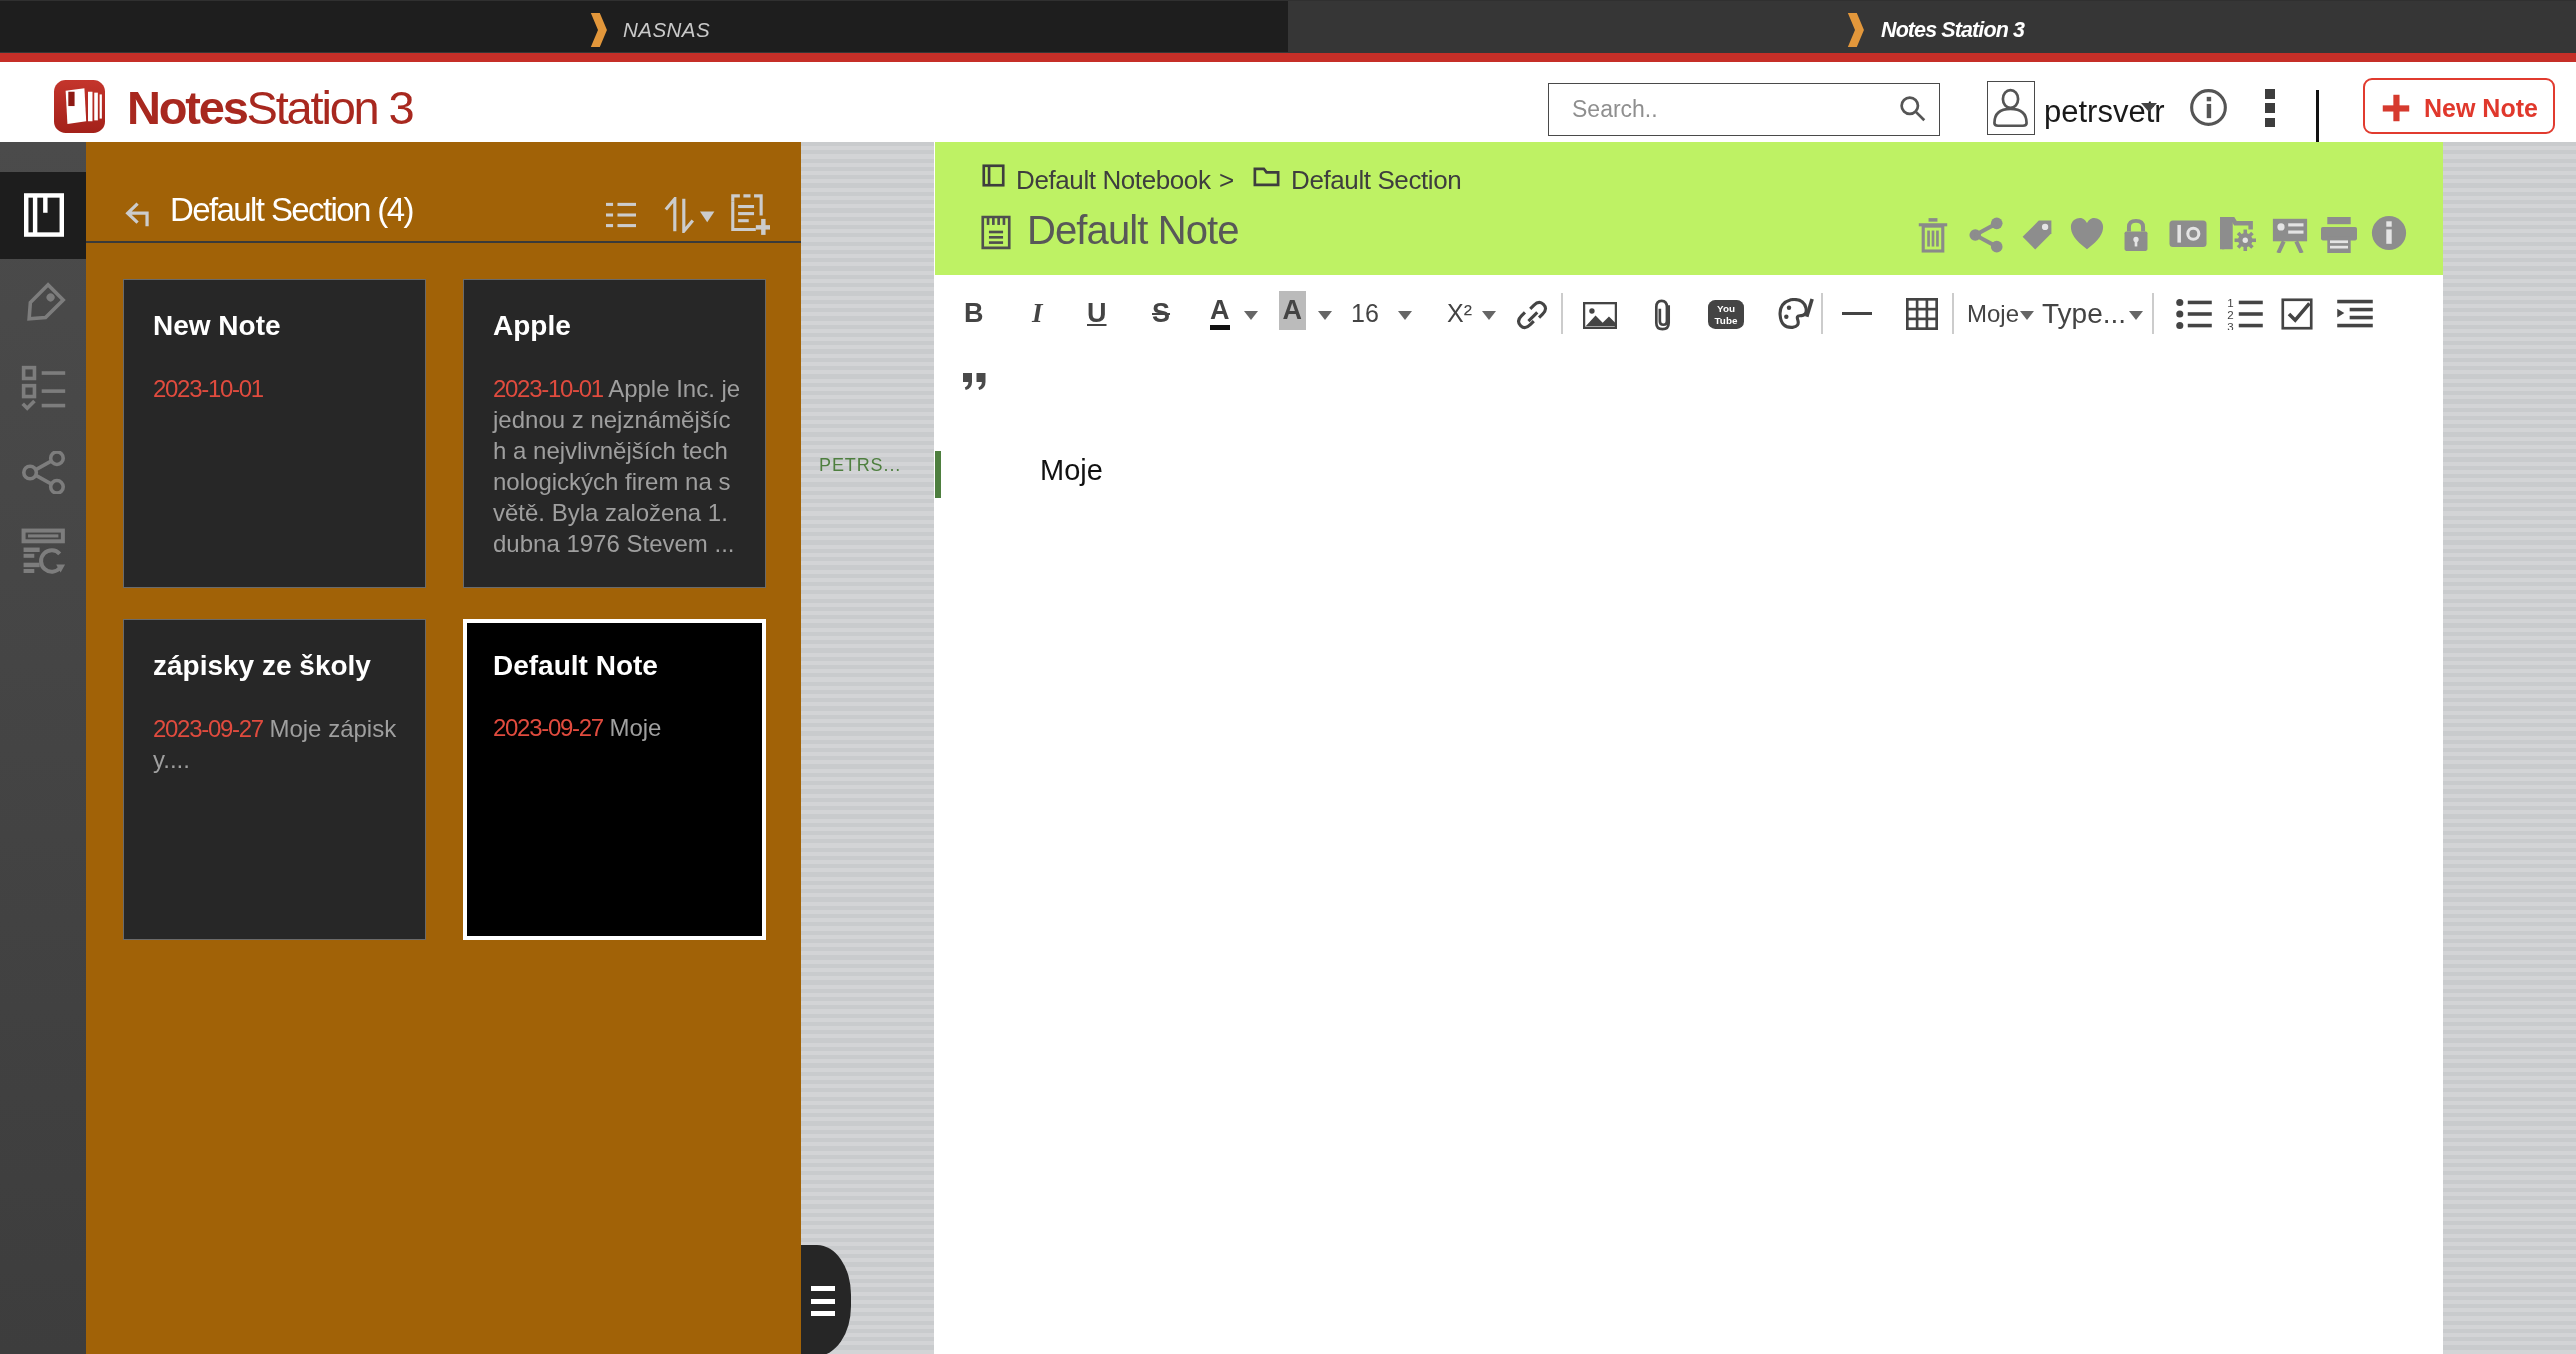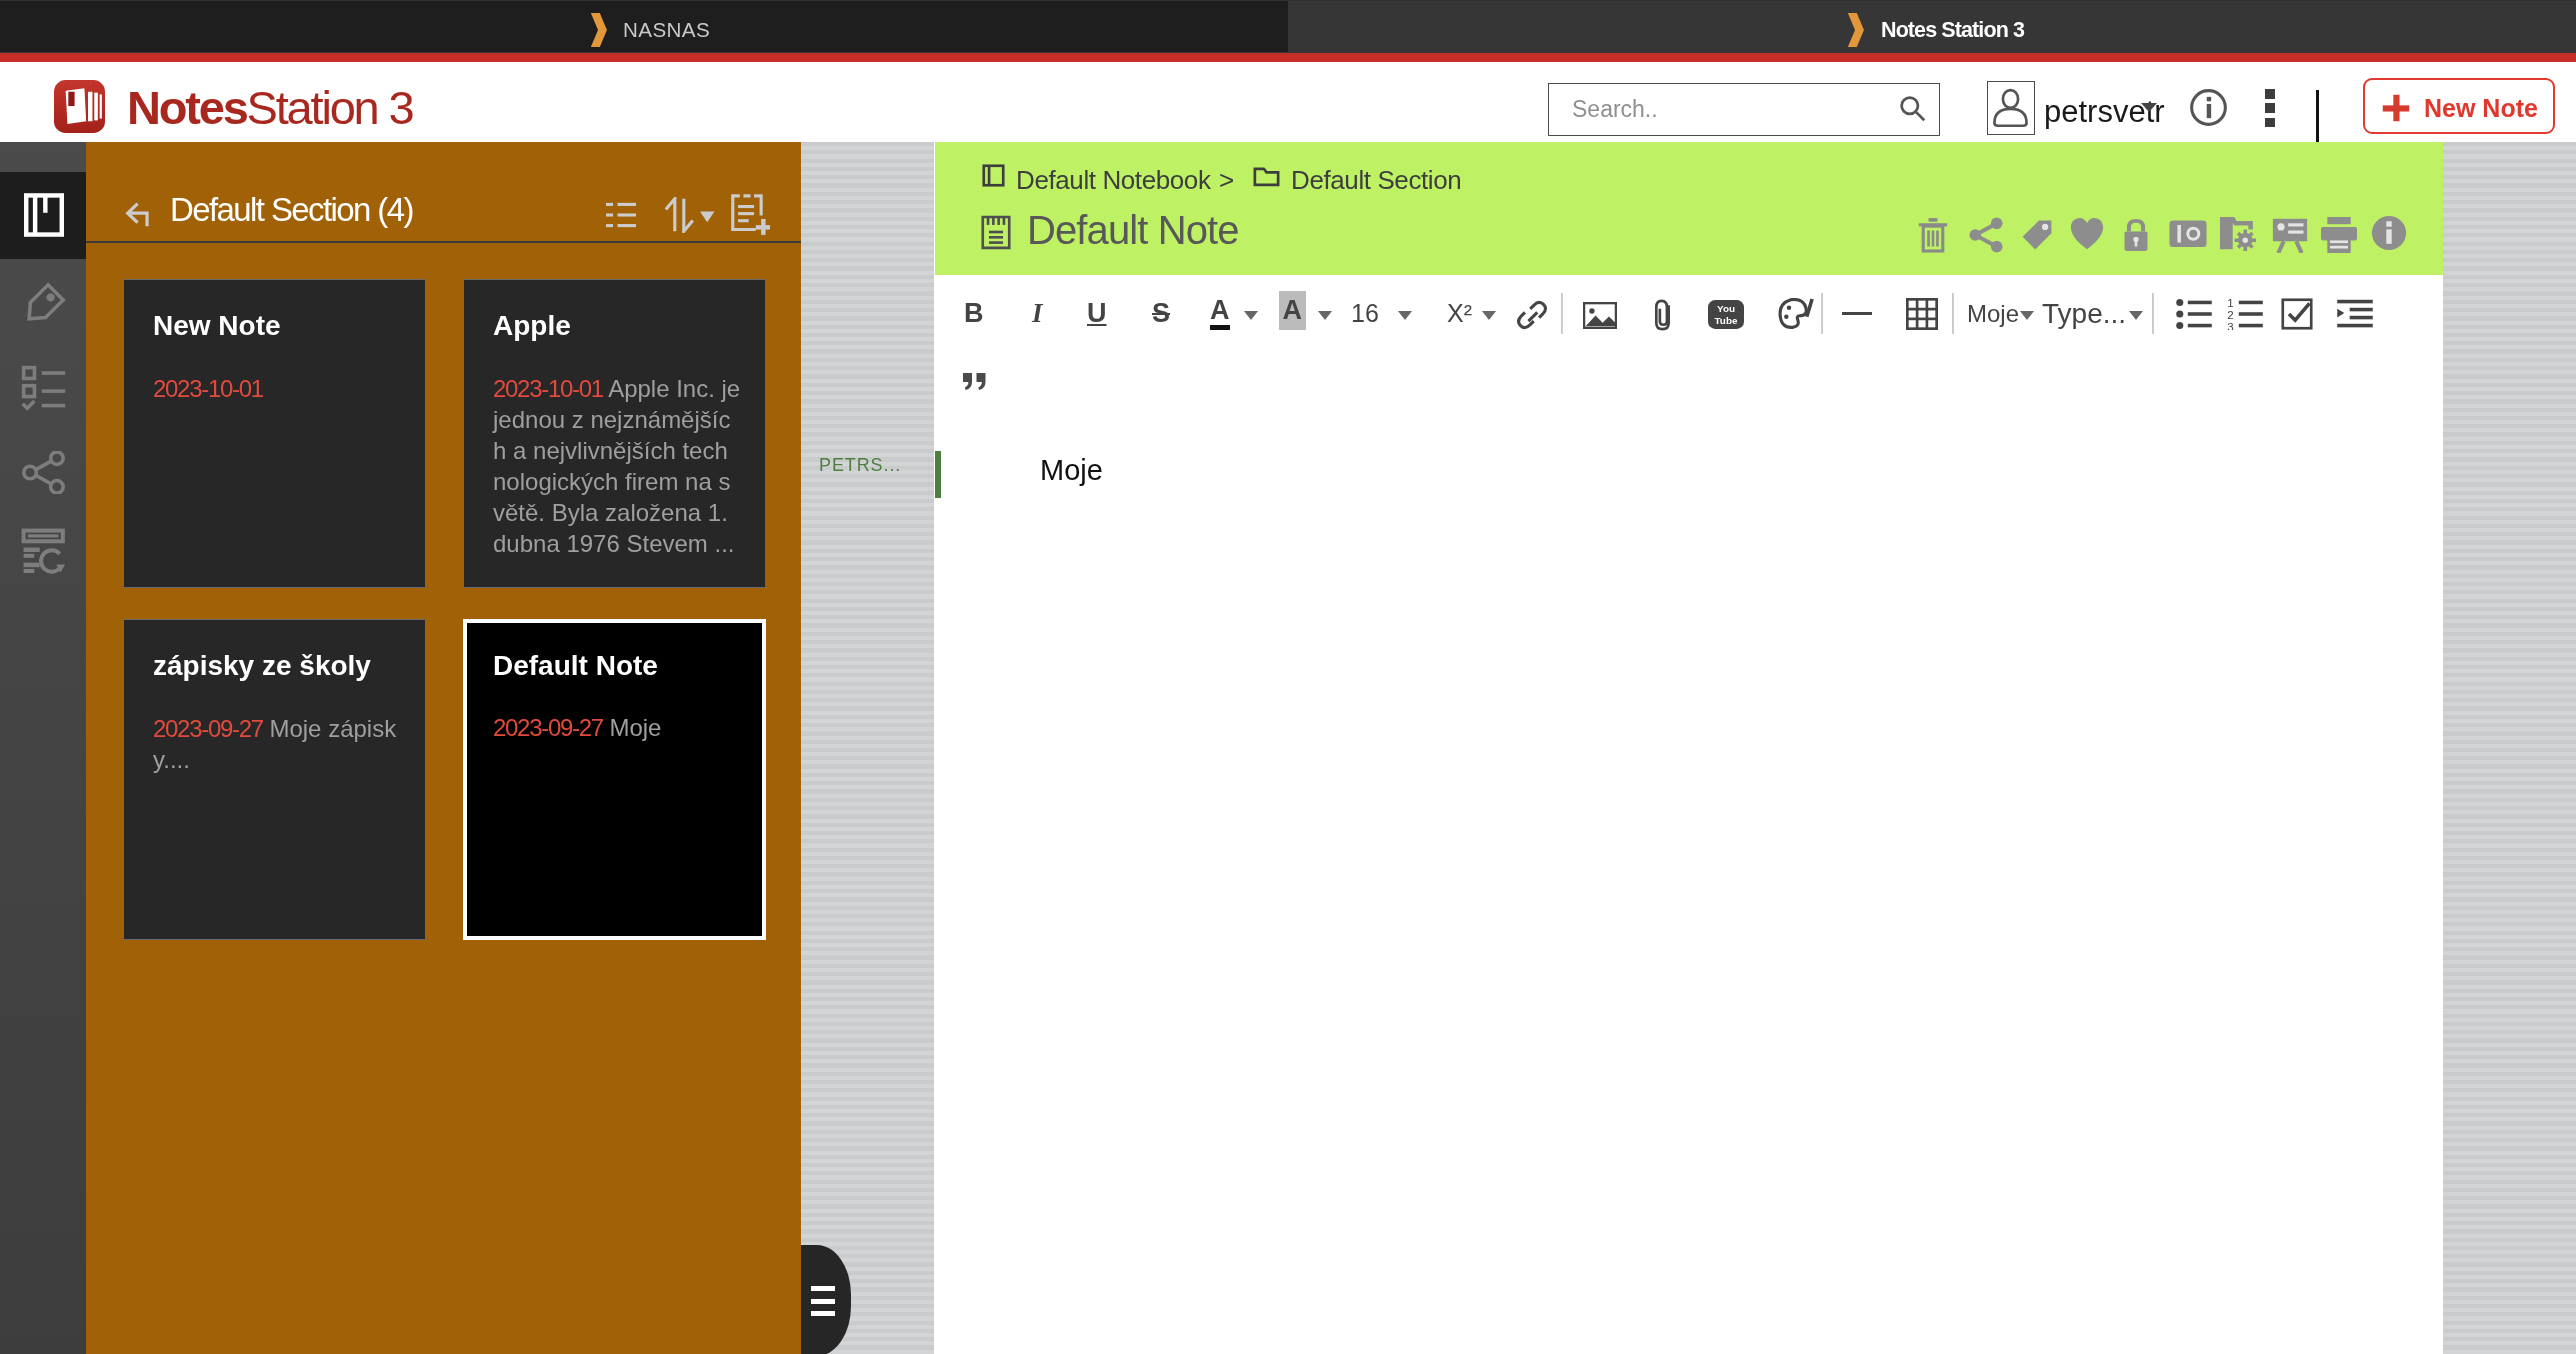--- a/index.html
+++ b/index.html
@@ -4,21 +4,21 @@
 <style>
 * { margin:0; padding:0; box-sizing:border-box; }
 html,body { width:2576px; height:1354px; overflow:hidden; }
 body { font-family:"Liberation Sans", sans-serif; position:relative; background:#fff; }
 .abs { position:absolute; }
 
 
 #topbar { left:0; top:0; width:2576px; height:53px; background:#363636; border-top:1.8px solid #303030; }
 #tabL { position:absolute; left:0; top:0; width:1288px; height:51px; background:#1e1e1e; }
 .chev { position:absolute; top:11.6px; width:18px; height:34px; }
-.tabtxt { position:absolute; top:10.7px; height:36px; line-height:36px; font-size:21.5px; }
+.tabtxt { position:absolute; top:10.7px; height:36px; line-height:36px; font-size:21.5px;font-style:italic; }
 
 
 #redline { left:0; top:53px; width:2576px; height:9px; background:#c62f28; }
 
 
 #header { left:0; top:62px; width:2326px; height:81px; background:#fff; }
 #logoicon { position:absolute; left:54px; top:18px; width:51px; height:53px; border-radius:11.6px; background:linear-gradient(180deg,#c4352c,#a3211a); }
 #logotext { position:absolute; left:127px; top:21.5px; font-size:47px; letter-spacing:-2.2px; line-height:1; color:#a8281f; }
 #searchbox { position:absolute; left:1548px; top:20.6px; width:392px; height:53px; border:1.8px solid #4a4a4a; }
 #searchbox span { position:absolute; left:23px; top:12.5px; font-size:23px; color:#8f8f8f; }

